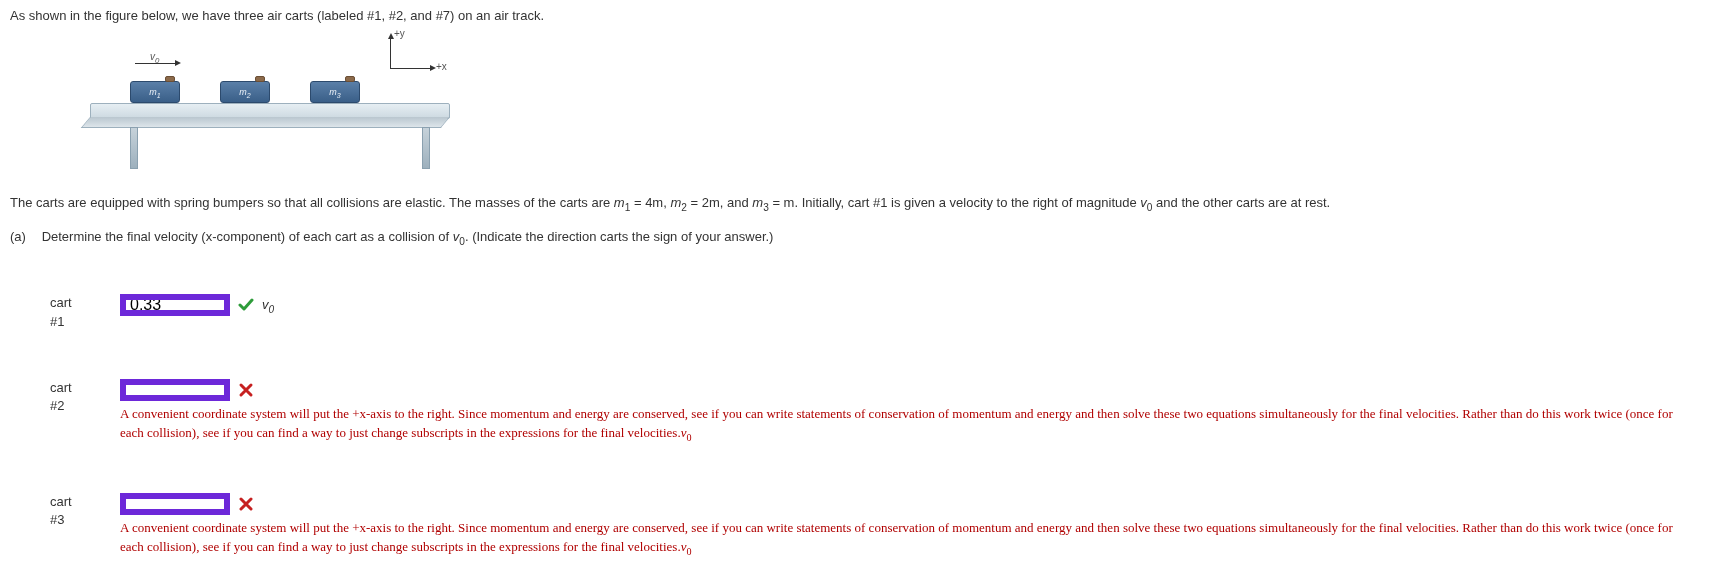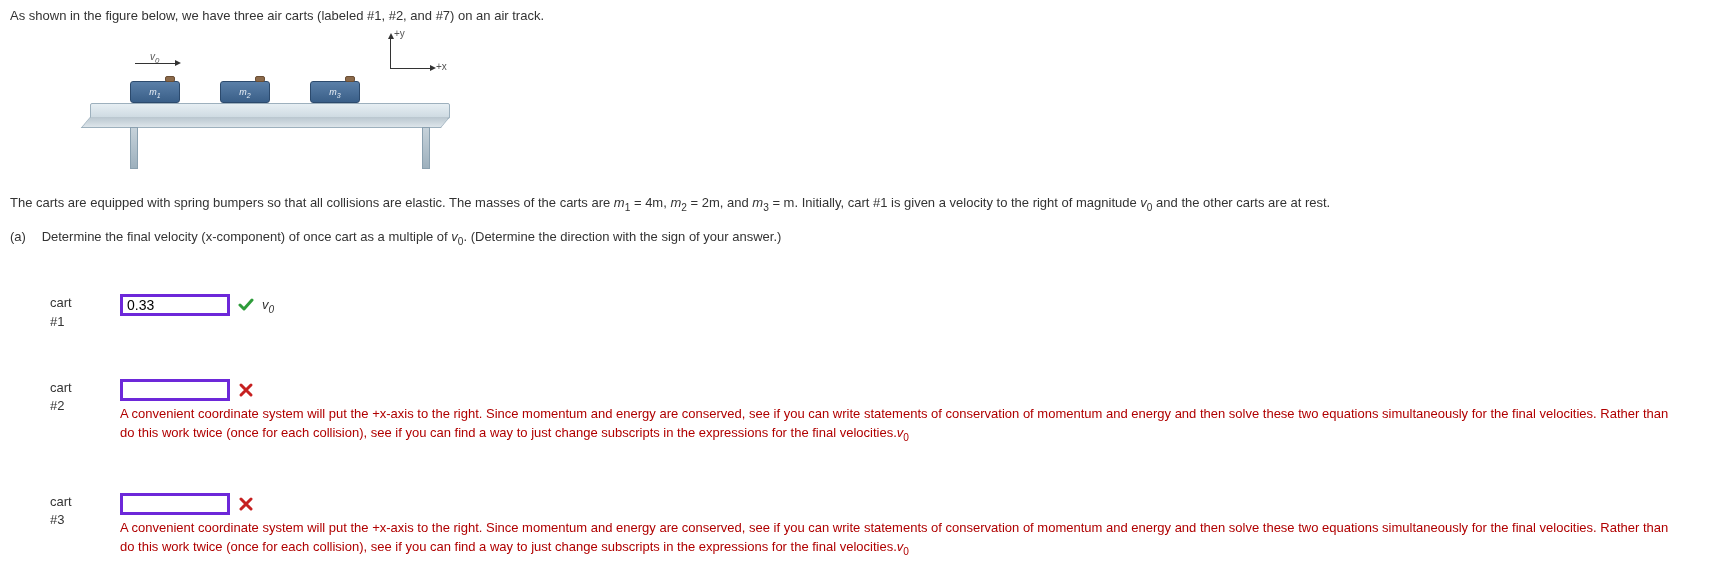--- a/index.html
+++ b/index.html
@@ -132,31 +132,32 @@
   .cart-label {
     width: 70px;
     flex-shrink: 0;
     line-height: 1.4;
   }
   .ans-body { flex: 1; }
   .ans-input-line { display:flex; align-items:center; gap:8px; }
   .ans-input {
     width: 110px;
     height: 22px;
-    border: 3px solid #6d28d9;
+    border: 6px solid #6d28d9;
     padding: 0 4px;
     font-family: inherit;
-    font-size: 14px;
+    font-size: 16px;
     box-sizing: border-box;
   }
   .feedback {
     color: #b00000;
     margin-top: 4px;
     line-height: 1.45;
     max-width: 1560px;
+    font-family: Liberation Serif, serif;
   }
   .icon { width:16px; height:16px; display:inline-block; flex-shrink:0;}
   .unit { font-style: italic; }
 </style>
 </head>
 <body>
 
 <div class="intro">As shown in the figure below, we have three air carts (labeled #1, #2, and #7) on an air track.</div>
 
 <div class="figure">
@@ -188,21 +189,21 @@
   <div class="leg r"></div>
 </div>
 
 <div class="para">
   <span>The carts are equipped with spring bumpers so that all collisions are elastic. The masses of the carts are </span><span class="italic">m</span><span class="sub">1</span><span> = 4m, </span><span class="italic">m</span><span class="sub">2</span><span> = 2m, and </span><span class="italic">m</span><span class="sub">3</span><span> = m. </span><span>Initially, cart #1 is given a velocity to the right of magnitude </span><span class="italic">v</span><span class="sub">0</span><span> and the other carts are at rest.</span>
 </div>
 
 <div class="q-wrap">
   <span class="q-label">(a)</span>
   <span>
-    <span>Determine the final velocity (x-component) of once cart as a multiple of </span><span class="italic">v</span><span class="sub">0</span><span>. (Determine the direction with the sign of your answer.)</span>
+    <span>Determine the final velocity (x-component) of each cart as a collision of </span><span class="italic">v</span><span class="sub">0</span><span>. (Indicate the direction carts the sign of your answer.)</span>
   </span>
 
   <div class="answers">
 
     <div class="ans-row">
       <div class="cart-label">
         <span>cart</span><br><span>#1</span>
       </div>
       <div class="ans-body">
         <div class="ans-input-line">

